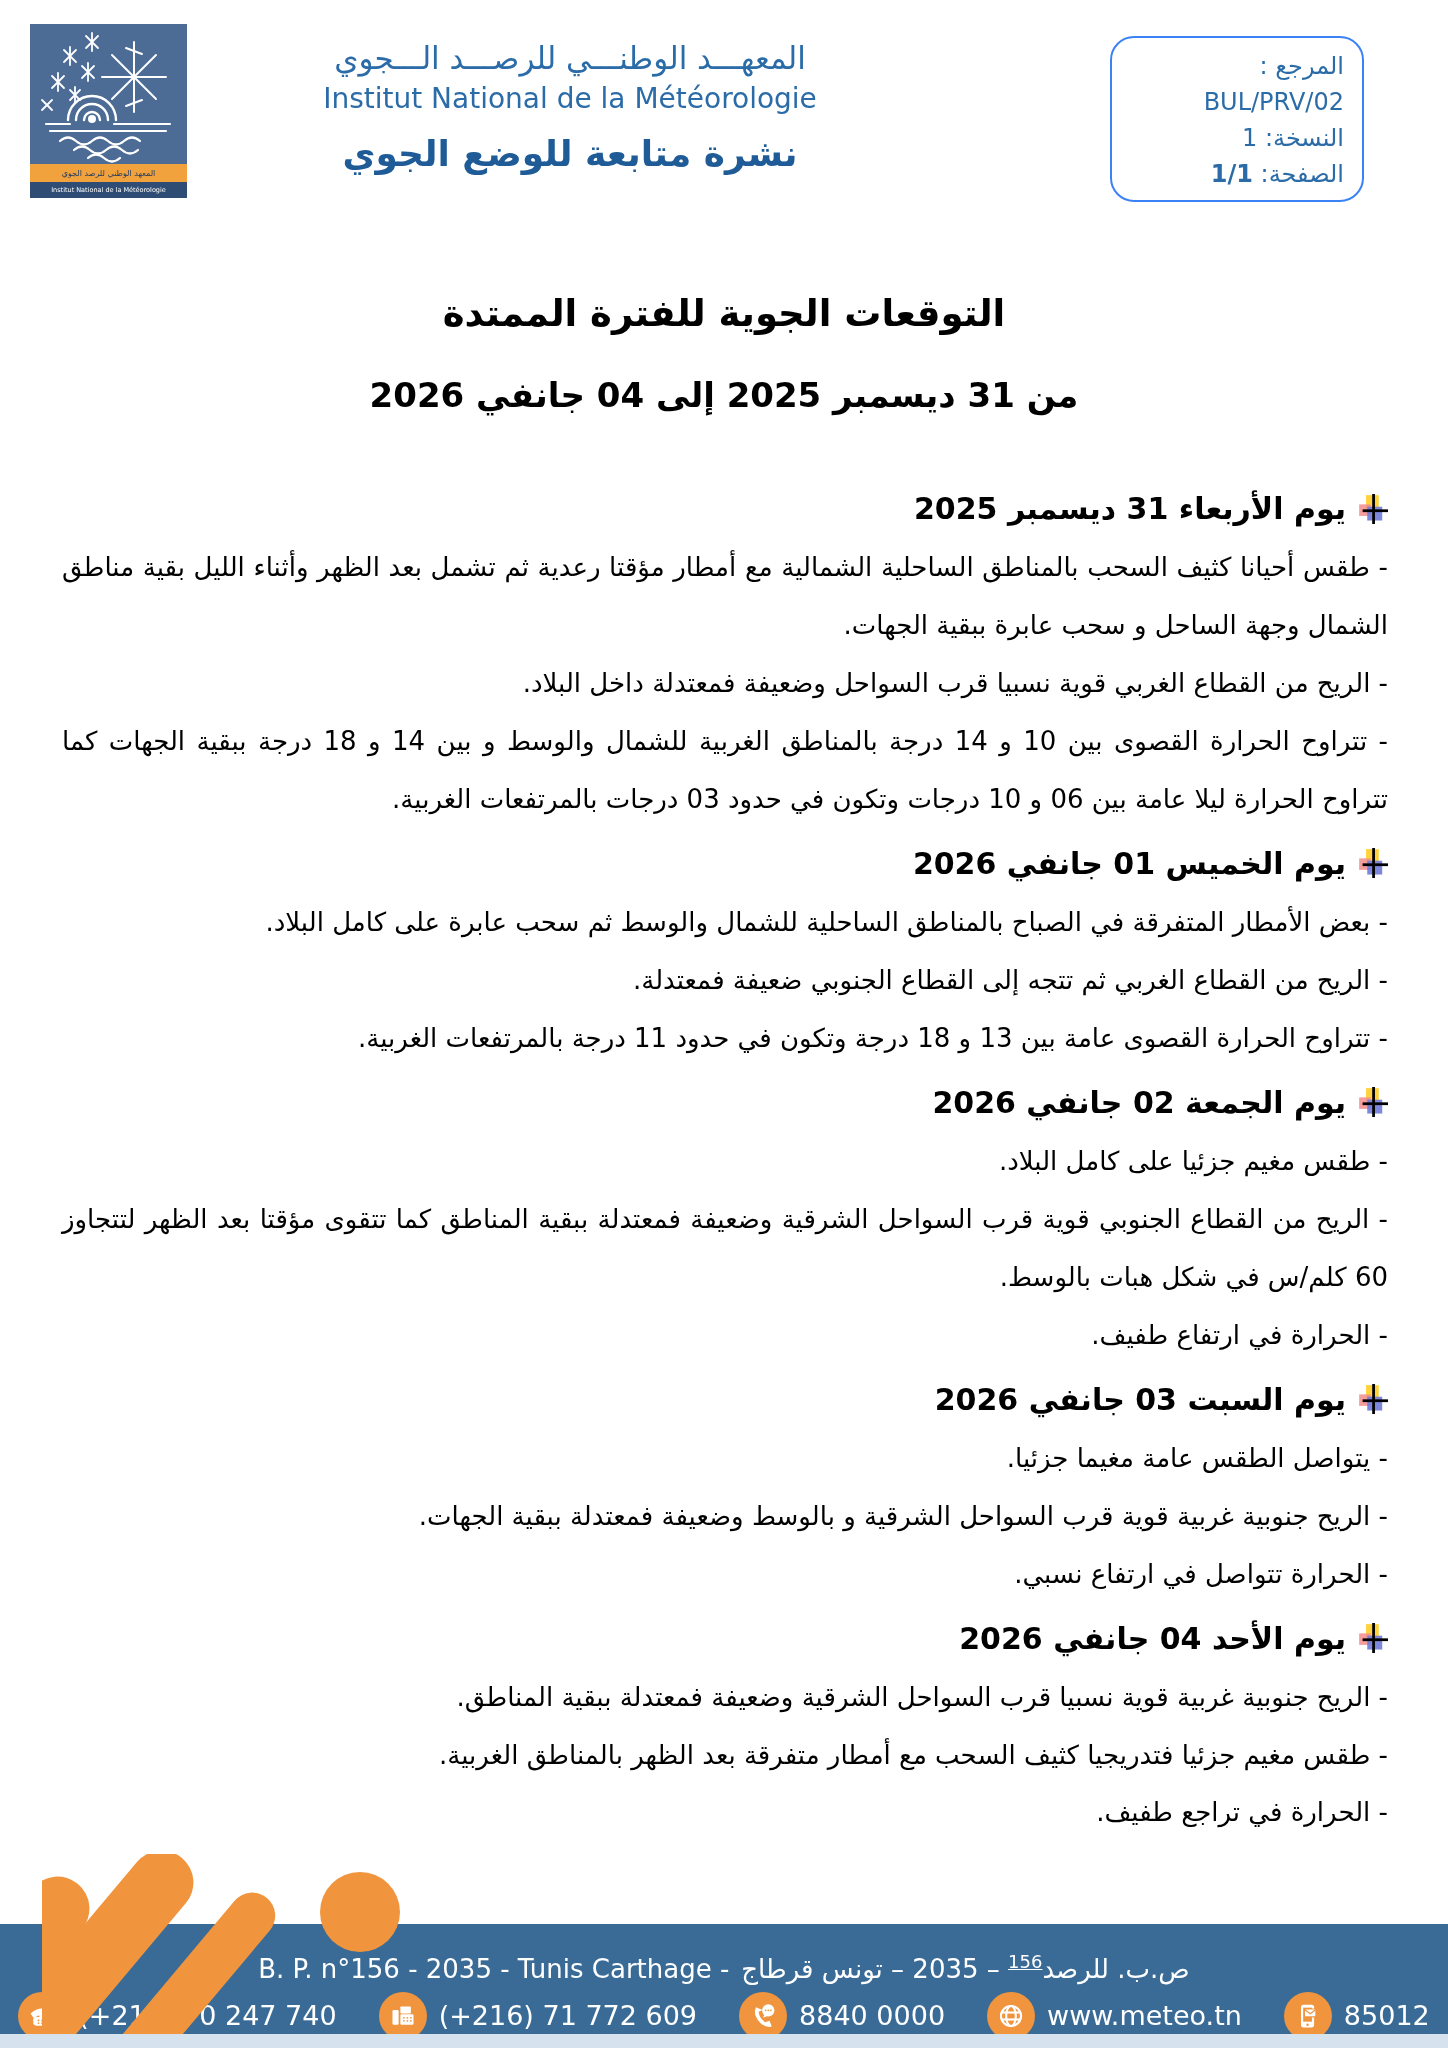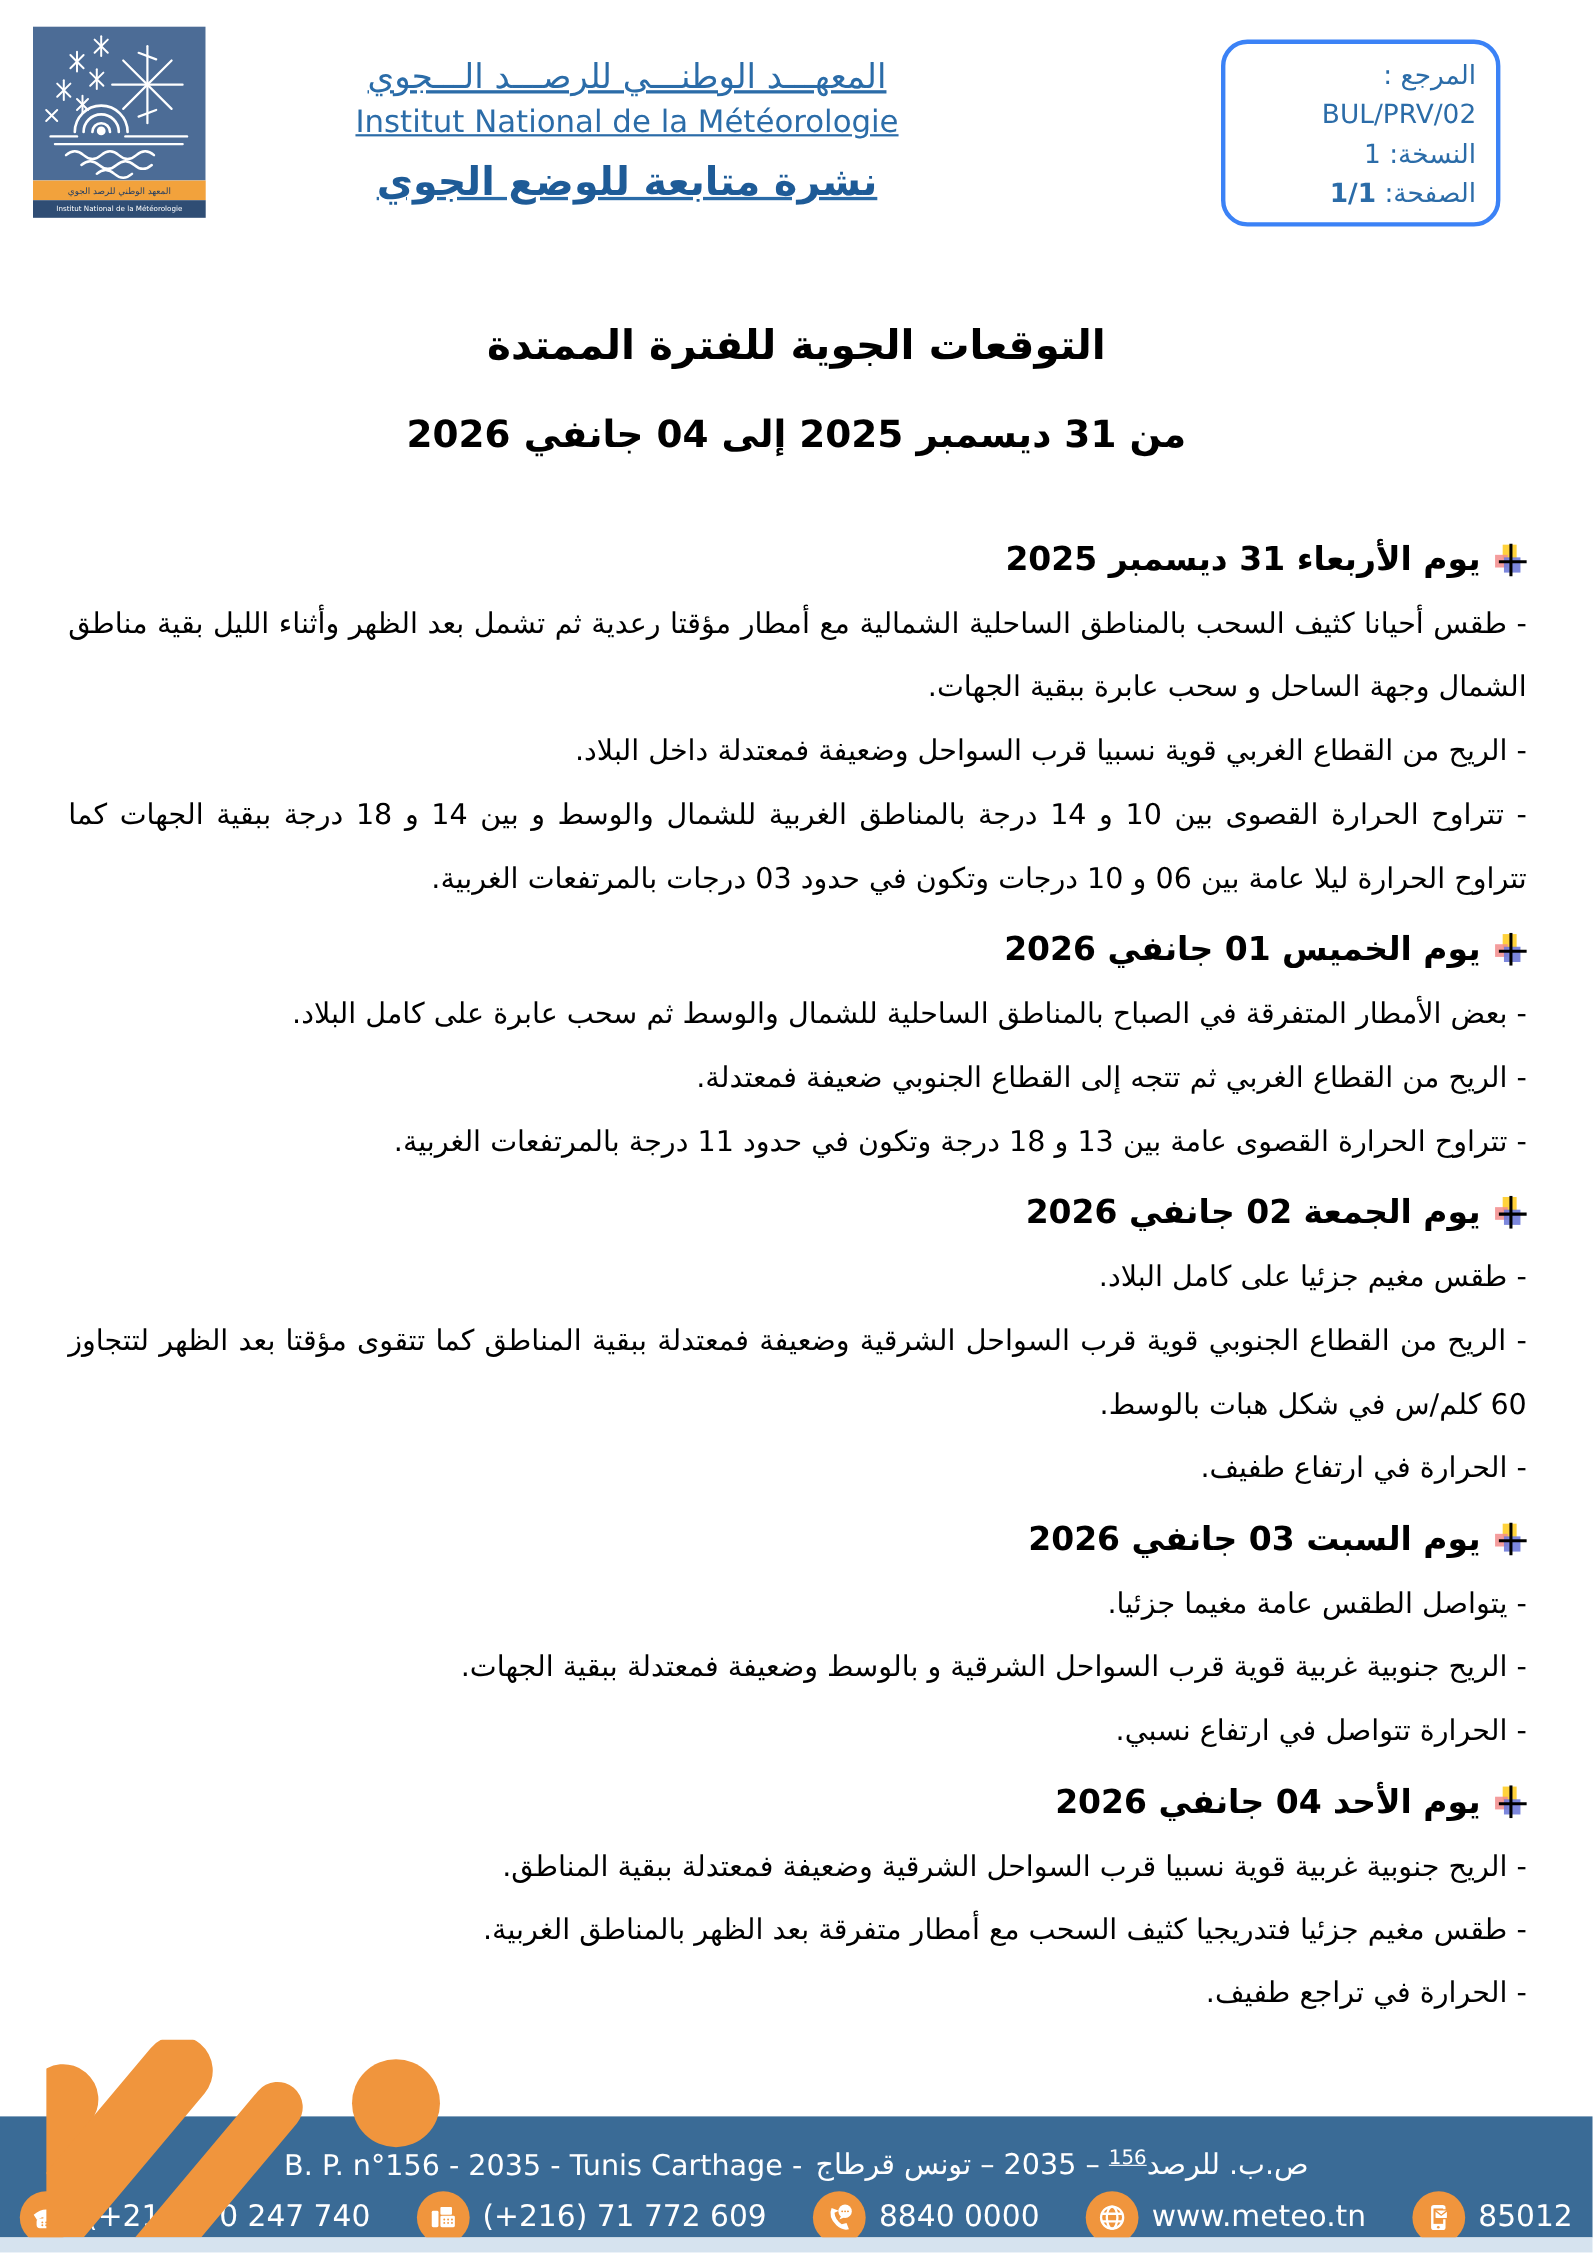--- a/index.html
+++ b/index.html
@@ -15,29 +15,29 @@
   .logo-art { display:block; }
   .logo-band-orange {
     height:18px; background:#F2A23C; color:#1F3C64; font-size:8px;
     display:flex; align-items:center; justify-content:center; overflow:hidden; white-space:nowrap;
   }
   .logo-band-navy {
     height:16px; background:#2F4D74; color:#fff; font-size:6.5px;
     display:flex; align-items:center; justify-content:center; overflow:hidden; white-space:nowrap;
   }
   .header-org {
-    position:absolute; left:250px; top:52px; width:640px; text-align:center; color:#2B6CA8;text-decoration:underline;
+    position:absolute; left:250px; top:40px; width:640px; text-align:center; color:#2B6CA8;
   }
   .org-ar { font-size:31px; }
   .org-fr { font-size:28px; margin-top:6px; }
   .bulletin-title { font-size:36px; font-weight:bold; color:#1E5B97; margin-top:18px; }
 
   .refbox {
     position:absolute; top:36px; right:84px; width:254px; min-height:124px;
-    border:4px solid #3b82f6; border-radius:24px; padding:10px 18px 8px 12px;
+    border:2px solid #3b82f6; border-radius:24px; padding:10px 18px 8px 12px;
     direction:rtl; color:#2B6CA8; font-size:24px; line-height:1.5;
   }
   .refbox .bold { font-weight:bold; }
 
   
   .titles { position:absolute; top:292px; left:0; width:100%; text-align:center; }
   .doc-title { font-size:37px; font-weight:bold; }
   .doc-subtitle { font-size:34px; font-weight:bold; margin-top:40px; }
 
   

